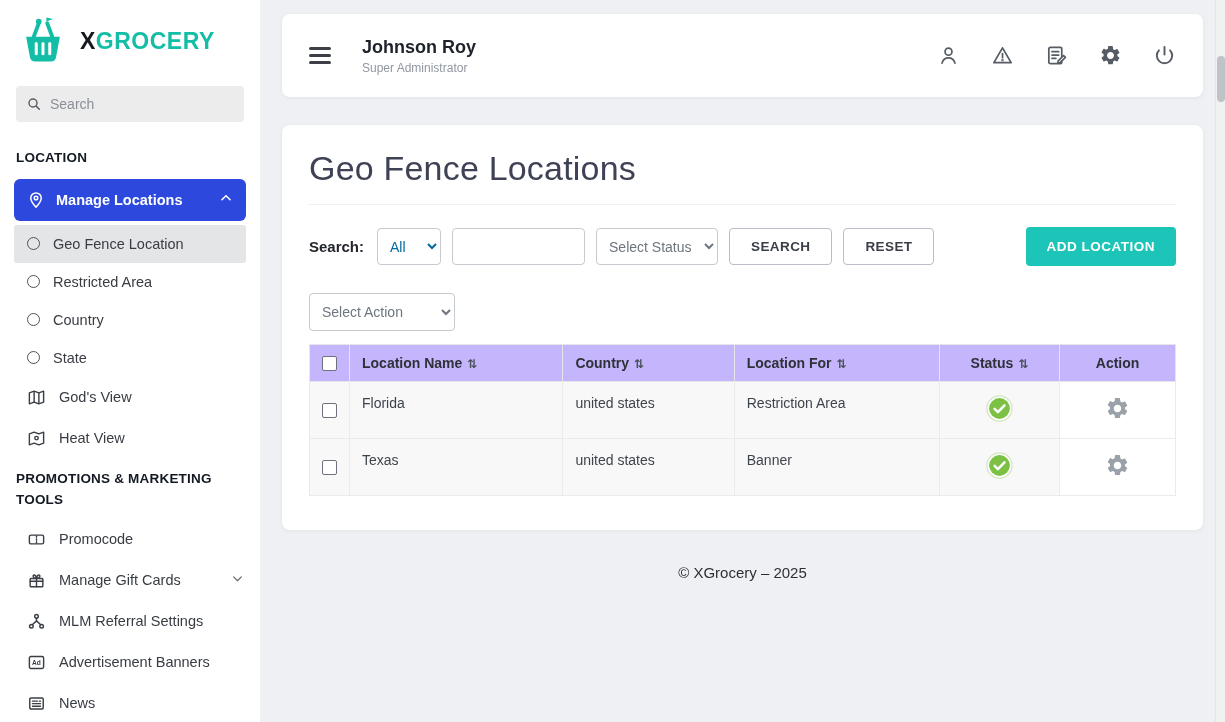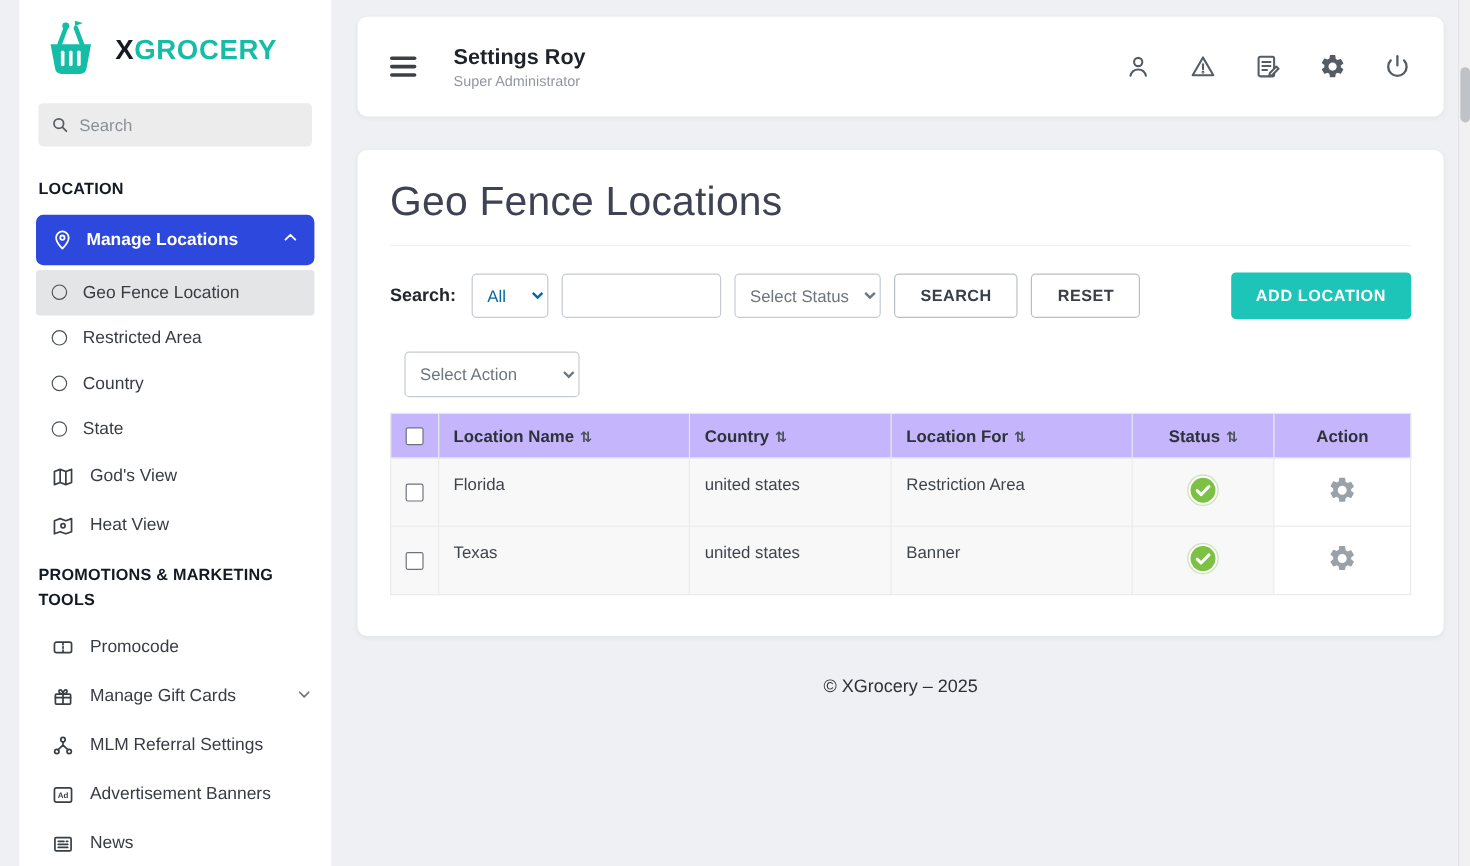--- a/index.html
+++ b/index.html
@@ -3,21 +3,21 @@
 <meta charset="utf-8">
 <style>
   * { box-sizing: border-box; margin: 0; padding: 0; }
   html,body { width:1225px; height:722px; overflow:hidden; }
   body {
     font-family: "Liberation Sans", "DejaVu Sans", sans-serif;
     background:#eef0f3;
     color:#33363c;
     position:relative;
   }
-  .app { display:flex; width:1225px; height:722px;padding-left:16px; }
+  .app { display:flex; width:1225px; height:722px; }
 
   
   .sidebar {
     width:260px; flex:0 0 260px; background:#ffffff; height:100%;
     overflow:hidden; position:relative;
   }
   .logo-row { display:flex; align-items:center; gap:10px; padding:14px 16px 12px; cursor:pointer; }
   .logo-icon svg { width:54px; height:54px; display:block; }
   .logo-text { font-size:23px; font-weight:700; letter-spacing:.5px; }
   .logo-text .lx { color:#16191f; }
@@ -95,21 +95,21 @@
   .btn-outline {
     height:37px; padding:0 21px; background:#fff; border:1px solid #b9bec6;
     border-radius:4px; font-size:13.5px; font-weight:600; letter-spacing:.4px;
     color:#3a3f47; cursor:pointer; font-family:inherit;
   }
   .btn-add {
     margin-left:auto; height:39px; padding:0 21px; background:#1cc5b7; border:none;
     border-radius:4px; color:#fff; font-size:13.5px; font-weight:700; letter-spacing:.5px;
     cursor:pointer; font-family:inherit;
   }
-  .action-row { margin-top:27px;margin-left:12px; }
+  .action-row { margin-top:27px; }
   .sel-action { width:146px; height:38px; }
 
   table.grid { width:100%; border-collapse:collapse; margin-top:13px; font-size:14px; }
   .grid th {
     border:1px solid #e4e6e9; background:#c4b5fd; text-align:left;
     padding:9px 12px; font-weight:700; color:#2e3238; font-size:14px; height:37px;
   }
   .grid th.c, .grid td.c { text-align:center; }
   .grid td {
     border:1px solid #e9ebed; background:#f8f8f9; padding:13px 12px;
@@ -275,21 +275,21 @@
 
   <main class="main">
 
     <div class="card topbar">
       <div class="hamburger">
         <span></span>
           <span></span>
           <span></span>
       </div>
       <div class="user-block">
-        <div class="user-name">Settings Roy</div>
+        <div class="user-name">Johnson Roy</div>
         <div class="user-role">Super Administrator</div>
       </div>
       <div class="topbar-icons">
         <span class="tb-ic">
           <svg viewBox="0 0 24 24" fill="none" stroke="currentColor" stroke-width="1.8" stroke-linecap="round">
             <circle cx="12" cy="8" r="3.6"></circle>
               <path d="M5.3 20 c.9 -3.7 3.5 -5.5 6.7 -5.5 s5.8 1.8 6.7 5.5"></path>
           </svg>
         </span>
         <span class="tb-ic">

